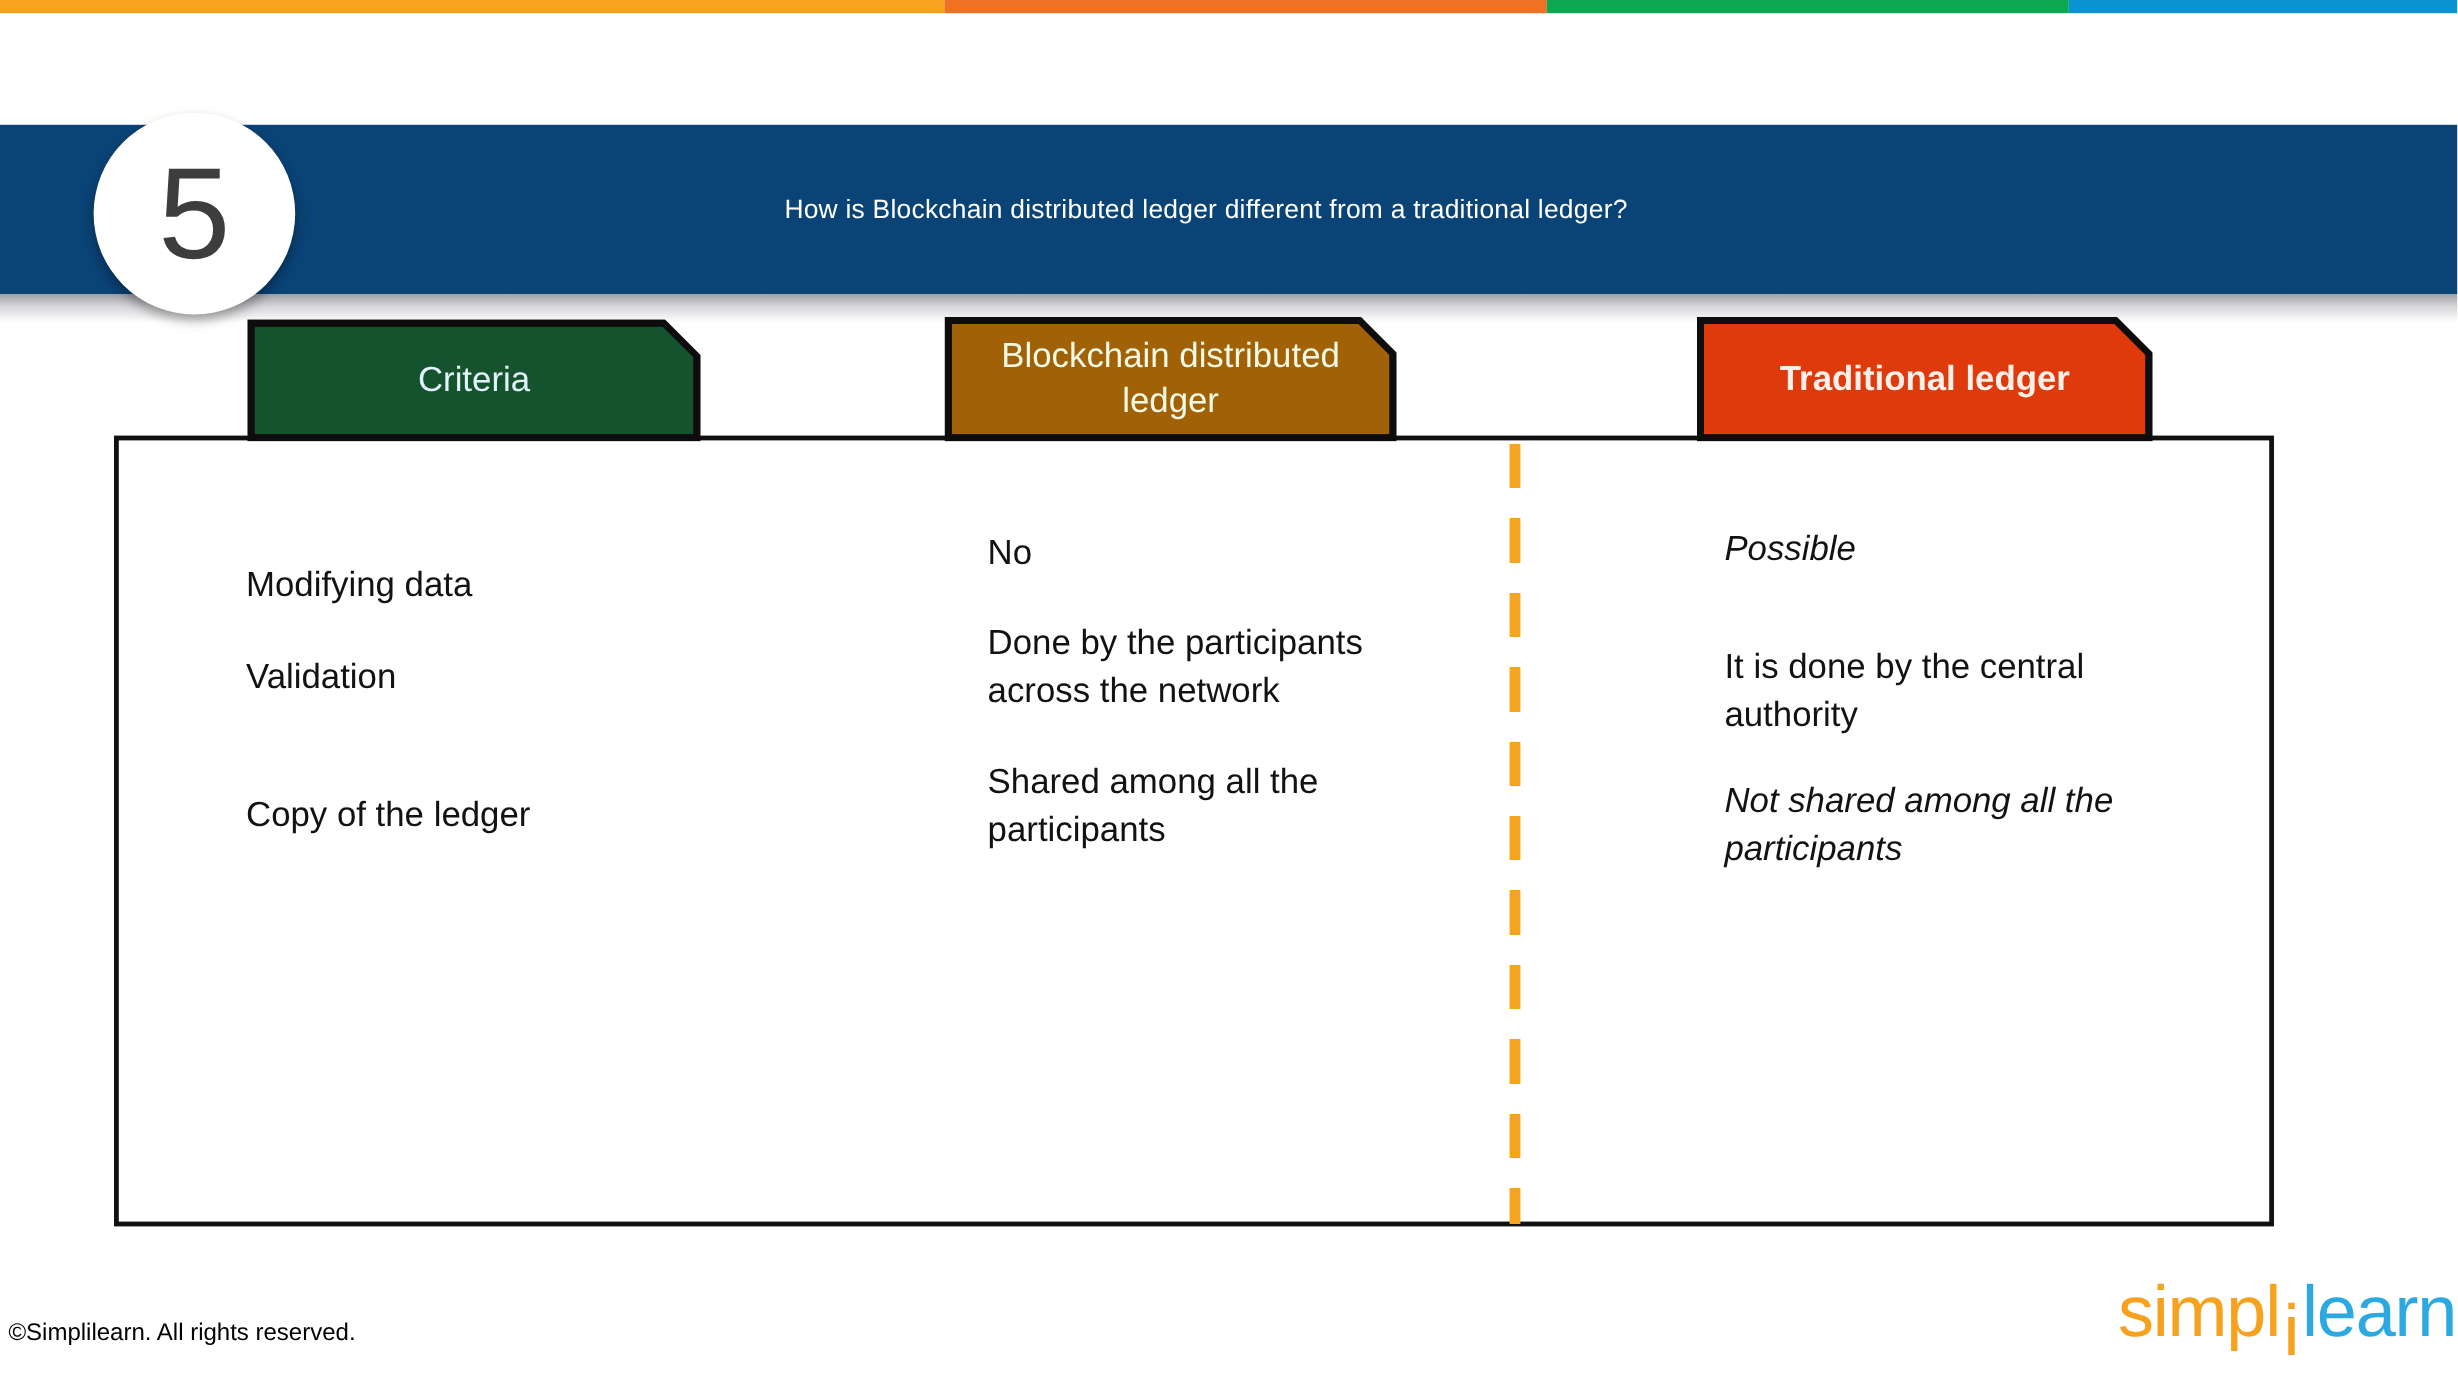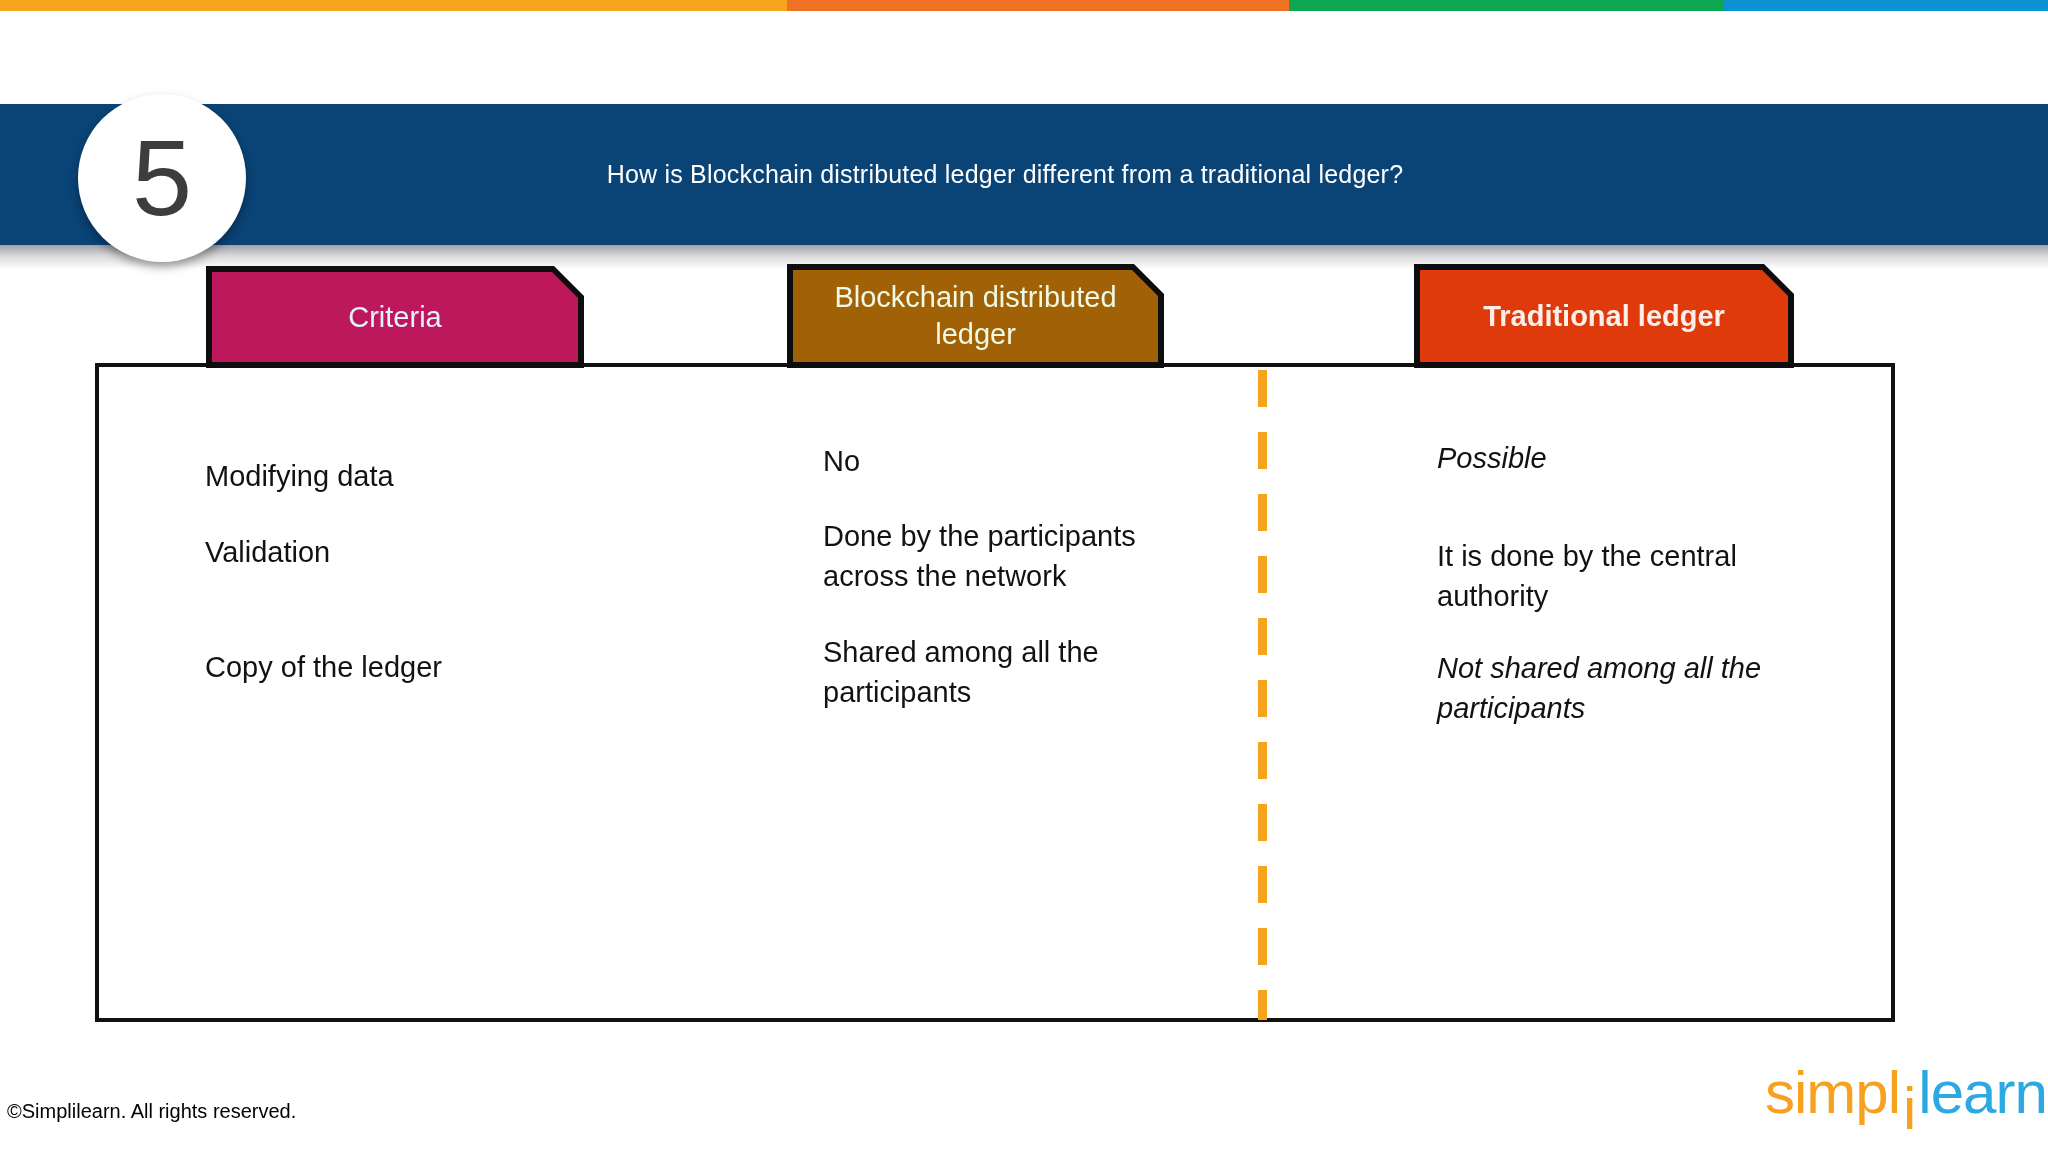--- a/index.html
+++ b/index.html
@@ -30,21 +30,21 @@
     position: absolute; left: 0; top: 104px; width: 2048px; height: 141px;
     background: #0A4376;
   }
   .band-shadow {
     position: absolute; left: 0; top: 245px; width: 2048px; height: 24px;
     background: linear-gradient(to bottom, #a0a1a6 0%, #d8d8db 45%, #ffffff 100%);
   }
   .question {
     position: absolute; left: 250px; top: 104px; width: 1510px; height: 141px;
     display: flex; align-items: center; justify-content: center;
-    color: #ffffff; font-size: 25px; letter-spacing: 0.2px;
+    color: #ffffff; font-size: 22px; letter-spacing: 0.2px;
   }
 
   
   .number-circle {
     position: absolute; left: 78px; top: 94px; width: 168px; height: 168px;
     background: #ffffff; border-radius: 50%;
     box-shadow: 0 5px 10px rgba(0,0,0,0.35);
     display: flex; align-items: center; justify-content: center;
     z-index: 5;
   }
@@ -60,40 +60,40 @@
   }
   .tab-fill {
     position: absolute; inset: 6px;
     clip-path: polygon(0 0, calc(100% - 26px) 0, 100% 26px, 100% 100%, 0 100%);
     display: flex; align-items: center; justify-content: center;
     text-align: center; font-size: 29px; line-height: 37px;
   }
   .tab-criteria    { left: 206px; top: 266px; width: 378px; height: 102px; }
   .tab-blockchain  { left: 787px; top: 264px; width: 377px; height: 104px; }
   .tab-traditional { left: 1414px; top: 264px; width: 380px; height: 104px; }
-  .fill-criteria    { background: #be185d; color: #E3F3FB; }
+  .fill-criteria    { background: #14532d; color: #E3F3FB; }
   .fill-blockchain  { background: #a16207; color: #EFF9E3; }
   .fill-traditional { background: #DE3A0C; color: #FCEFE9; font-weight: bold; }
   .fill-blockchain .tab-label { max-width: 322px; }
 
   
   .table-box {
     position: absolute; left: 95px; top: 363px; width: 1800px; height: 659px;
     border: 4px solid #111111; background: #ffffff; z-index: 2;
   }
   .dashed-divider {
     position: absolute; left: 1258px; top: 370px; width: 9px; height: 650px;
     background: repeating-linear-gradient(to bottom, #F6A41E 0 37px, transparent 37px 62px);
     z-index: 3;
   }
   .cell {
     position: absolute; z-index: 3;
     color: #121212; font-size: 29px; line-height: 40px;
   }
-  .c1 { left: 205px;  width: 420px; }
+  .c1 { left: 205px;  width: 420px; margin-top: 12px; }
   .c2 { left: 823px;  width: 360px; }
   .c3 { left: 1437px; width: 380px; }
   .c1.r1 { top: 456px; } .c1.r2 { top: 532px; } .c1.r3 { top: 647px; }
   .c2.r1 { top: 441px; } .c2.r2 { top: 516px; } .c2.r3 { top: 632px; }
   .c3.r1 { top: 438px; font-style: italic; } .c3.r2 { top: 522px; margin-top: 14px; } .c3.r3 { top: 648px; font-style: italic; }
 
   
   .copyright {
     position: absolute; left: 7px; top: 1100px;
     color: #000000; font-size: 20px;

